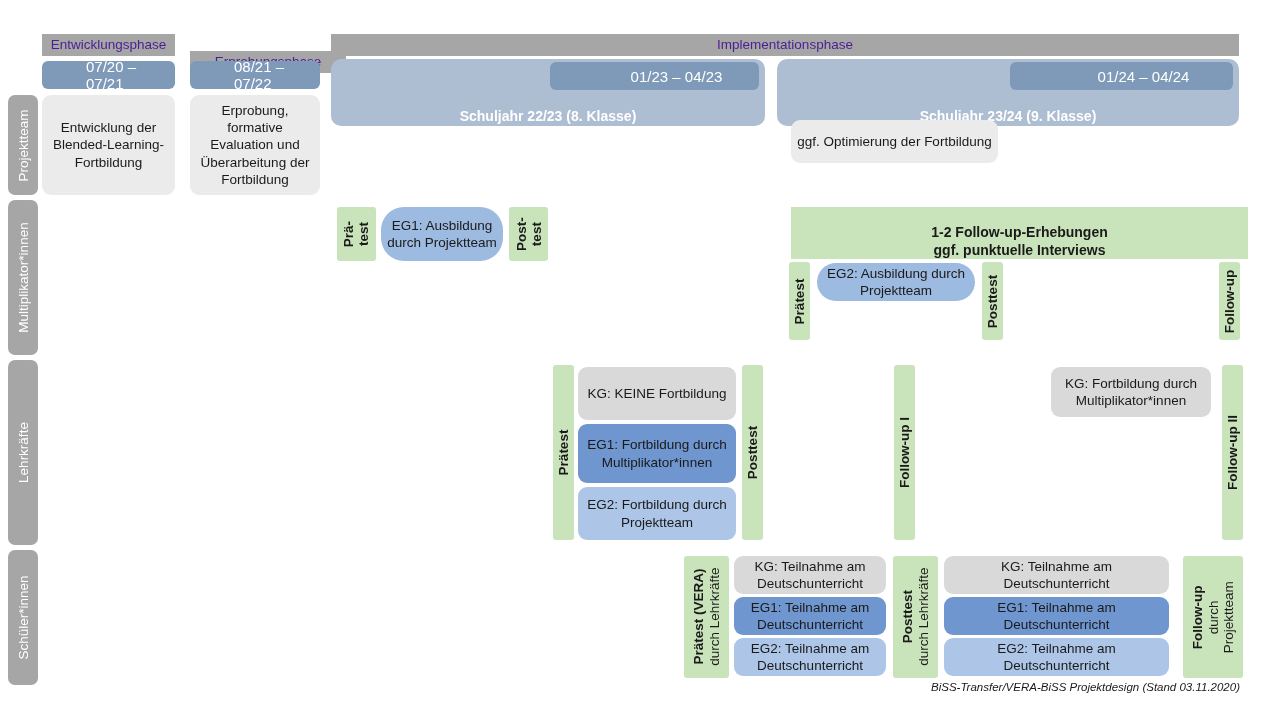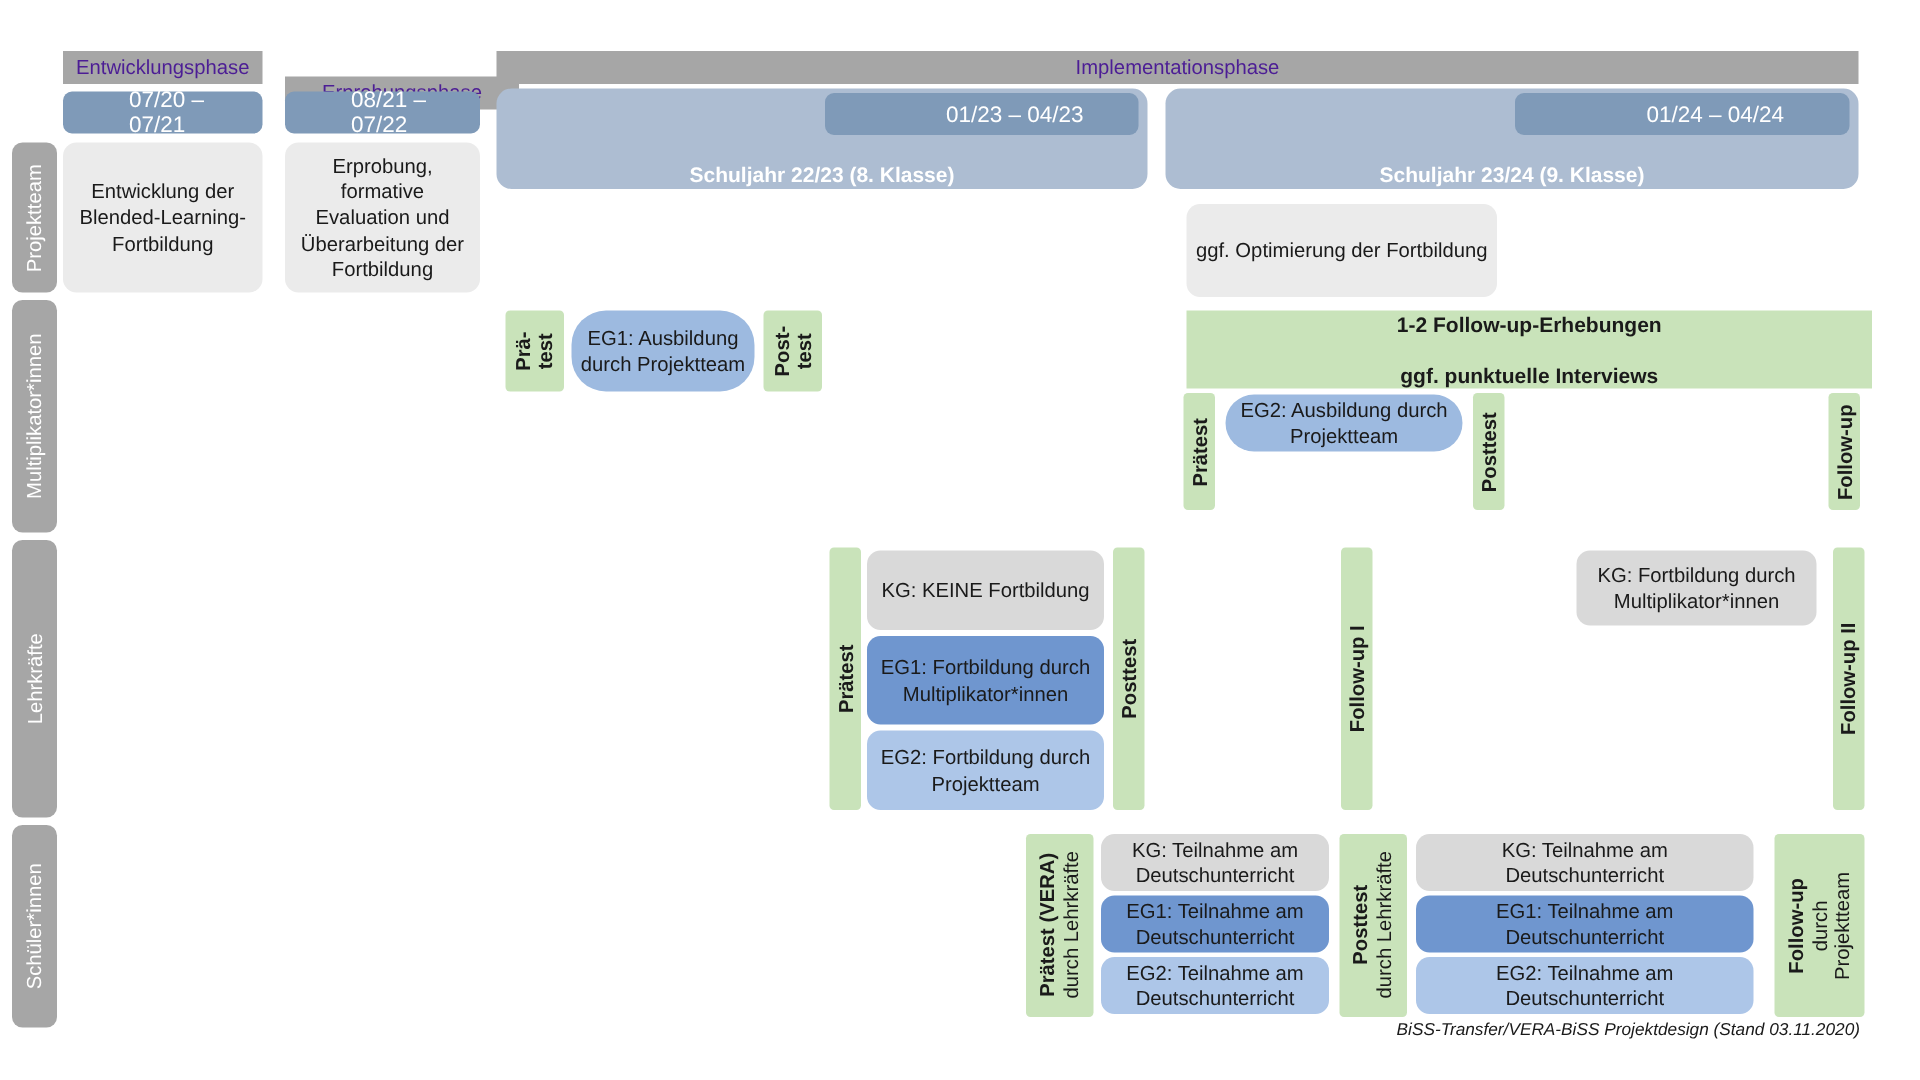--- a/index.html
+++ b/index.html
@@ -127,21 +127,21 @@
     align-items: center;
     white-space: nowrap;
     line-height: 1.15;
   }
 
   .banner {
     background: #c9e3ba;
     display: flex;
     flex-direction: column;
     align-items: center;
-    justify-content: space-between;
+    justify-content: flex-end;
     text-align: center;
     font-weight: bold;
     font-size: 14px;
     line-height: 1.3;
   }
 
   .footnote {
     font-style: italic;
     font-size: 11.5px;
     color: #1a1a1a;
@@ -201,21 +201,21 @@
   <div class="abs side-label" style="left:8px; top:550px; width:30px; height:135px;">
     <span>Schüler*innen</span>
   </div>
 
   <div class="abs card grey" style="left:42px; top:95px; width:133px; height:100px;">
     <span>Entwicklung der Blended-Learning-Fortbildung</span>
   </div>
   <div class="abs card grey" style="left:190px; top:95px; width:130px; height:100px;">
     <span>Erprobung, formative Evaluation und Überarbeitung der Fortbildung</span>
   </div>
-  <div class="abs card grey" style="left:791px; top:136px; width:207px; height:62px;">
+  <div class="abs card grey" style="left:791px; top:120px; width:207px; height:43px;">
     <span>ggf. Optimierung der Fortbildung</span>
   </div>
 
   <div class="abs green rounded" style="left:337px; top:207px; width:39px; height:54px;">
     <div class="vlabel">
       <div class="vstack bold">
         <span>Prä-</span>
         <span>test</span>
       </div>
     </div>

